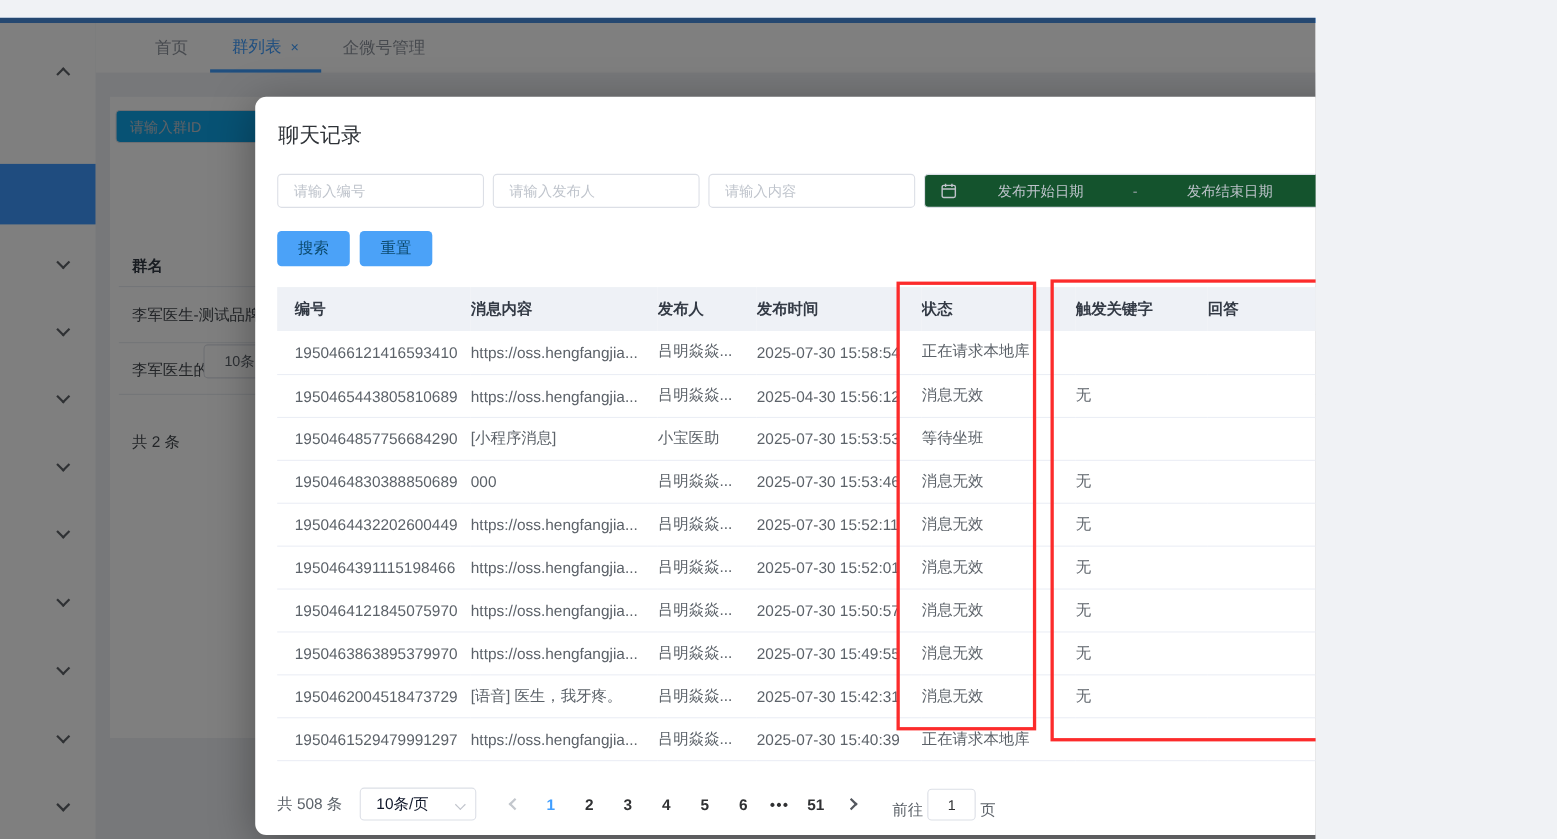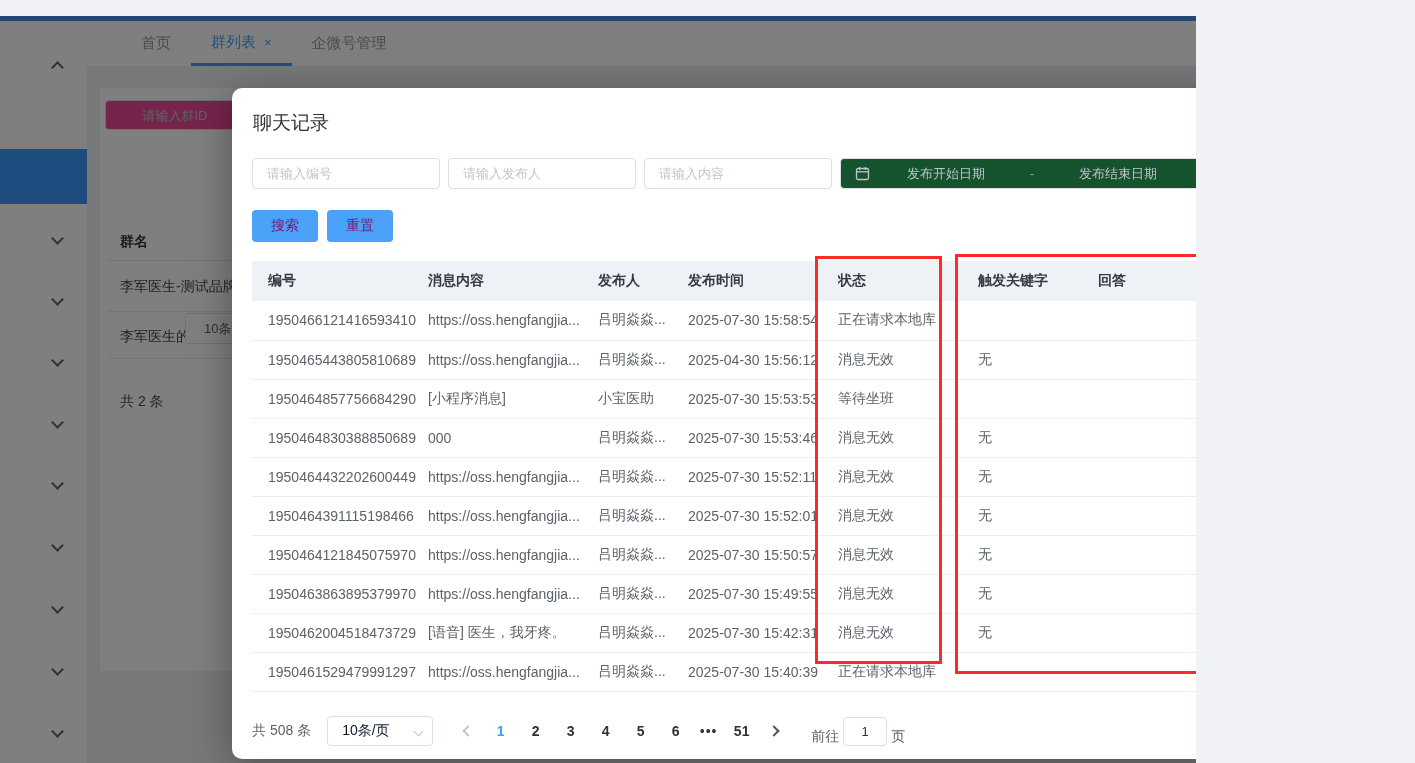--- a/index.html
+++ b/index.html
@@ -14,21 +14,21 @@
   .side-active { position:absolute; left:0; top:128px; width:87px; height:55px; background:#3e98fe; }
   .chev { display:inline-block; width:9px; height:9px; border-right:2px solid #5f6368; border-bottom:2px solid #5f6368; }
   .chev.down { transform:rotate(45deg); }
   .chev.up { transform:rotate(-135deg); }
   .main-bg { position:absolute; left:87px; top:5px; width:1328px; height:758px; background:#eef0f4; z-index:1; }
   .tabbar { position:absolute; left:87px; top:5px; width:1328px; height:45px; background:#ffffff; display:flex; align-items:stretch; padding-left:34px; z-index:2; }
   .tab { display:flex; align-items:center; gap:8px; padding:0 20px; font-size:15px; color:#8f959e; cursor:pointer; }
   .tab.active { color:#409eff; border-bottom:3px solid #409eff; }
   .tab .tab-close { font-size:13px; color:#409eff; }
   .card { position:absolute; left:100px; top:72px; width:1315px; height:583px; background:#ffffff; z-index:2; overflow:hidden; }
-  .bg-input { position:absolute; left:5px; top:12px; width:140px; height:30px; border:1px solid #dcdfe6; border-radius:4px; font-size:13px; color:#303133; padding:0 12px; background:#ec4899;text-align:center; }
+  .bg-input { position:absolute; left:5px; top:12px; width:140px; height:30px; border:1px solid #dcdfe6; border-radius:4px; font-size:13px; color:#303133; padding:0 12px; background:#0ea5e9; }
   .bg-input::placeholder { color:#bfc4cc; }
   .bg-th { position:absolute; font-size:14px; font-weight:700; color:#333a45; }
   .bg-cell { position:absolute; font-size:14px; color:#44494f; white-space:nowrap; }
   .bg-line { position:absolute; height:1px; background:#e7eaf0; }
   .switch { position:absolute; width:40px; height:20px; border-radius:10px; }
   .switch .knob { position:absolute; top:2px; width:16px; height:16px; border-radius:8px; background:#fff; }
   .switch.on { background:#409eff; } .switch.on .knob { right:2px; }
   .switch.off { background:#dcdfe6; } .switch.off .knob { left:2px; }
   .bg-select { position:absolute; left:85px; top:225px; width:120px; height:31px; border:1px solid #dcdfe6; border-radius:4px; background:#fff; font-size:13px; color:#5a6068; display:flex; align-items:center; padding-left:18px; }
 
@@ -40,21 +40,21 @@
   .modal-title { position:absolute; left:21px; top:22px; font-size:19px; color:#2f3338; }
   .modal-close { position:absolute; right:24px; top:24px; font-size:20px; color:#9aa0a8; line-height:1; cursor:pointer; }
   .filters { position:absolute; left:20px; top:70px; height:31px; display:flex; }
   .f-input { width:188px; height:31px; border:1px solid #dcdfe6; border-radius:4px; font-size:13px; color:#303133; padding:0 14px; margin-right:8px; background:#fff; }
   .f-input::placeholder { color:#bfc4cc; }
   .date-range { width:387px; height:31px; border:1px solid #dcdfe6; border-radius:4px; background:#14532d; display:flex; align-items:center; font-size:13px; color:#bfc4cc; }
   .date-range .cal { margin-left:14px; display:flex; }
   .date-range .seg { width:152px; text-align:center; }
   .date-range .sep { width:20px; text-align:center; color:#9aa0a8; }
   .btn-row { position:absolute; left:20px; top:122px; display:flex; gap:9px; }
-  .btn { height:32px; padding:0 19px; border:none; border-radius:4px; background:#4ba2f8; color:#701a75; font-size:14px; cursor:pointer; font-family:inherit; }
+  .btn { height:32px; padding:0 19px; border:none; border-radius:4px; background:#4ba2f8; color:#0c4a6e; font-size:14px; cursor:pointer; font-family:inherit; }
 
   .rec-table { position:absolute; left:20px; top:173px; width:1055px; border-collapse:collapse; table-layout:fixed; }
   .rec-table th { height:40px; background:#eef1f6; font-size:14px; font-weight:700; color:#333a45; text-align:left; padding:0 6px 0 0; white-space:nowrap; overflow:hidden; }
   .rec-table td { height:39px; border-bottom:1px solid #ebeef5; font-size:14px; color:#5c6269; text-align:left; padding:0 6px 0 0; white-space:nowrap; overflow:hidden; }
   .rec-table th.c1, .rec-table td.c1 { padding-left:16px; }
   .rec-table th.c7, .rec-table td.c7 { text-align:right; padding-right:10px; }
   .badge { display:inline-block; font-size:16px; color:#e6a23c; background:#7f1d1d; border:1px solid #f5dab1; border-radius:4px; line-height:22px; padding:0 8px;font-weight:bold; }
 
   .anno-box { position:absolute; border:3px solid #fc2b2b; z-index:12; pointer-events:none; }
   .anno-status { left:583px; top:168px; width:127px; height:408px; }

